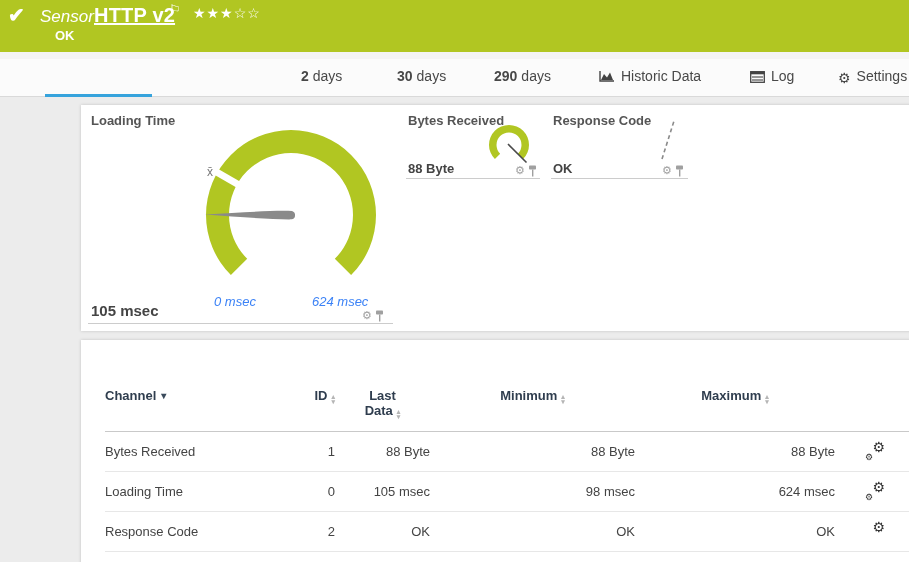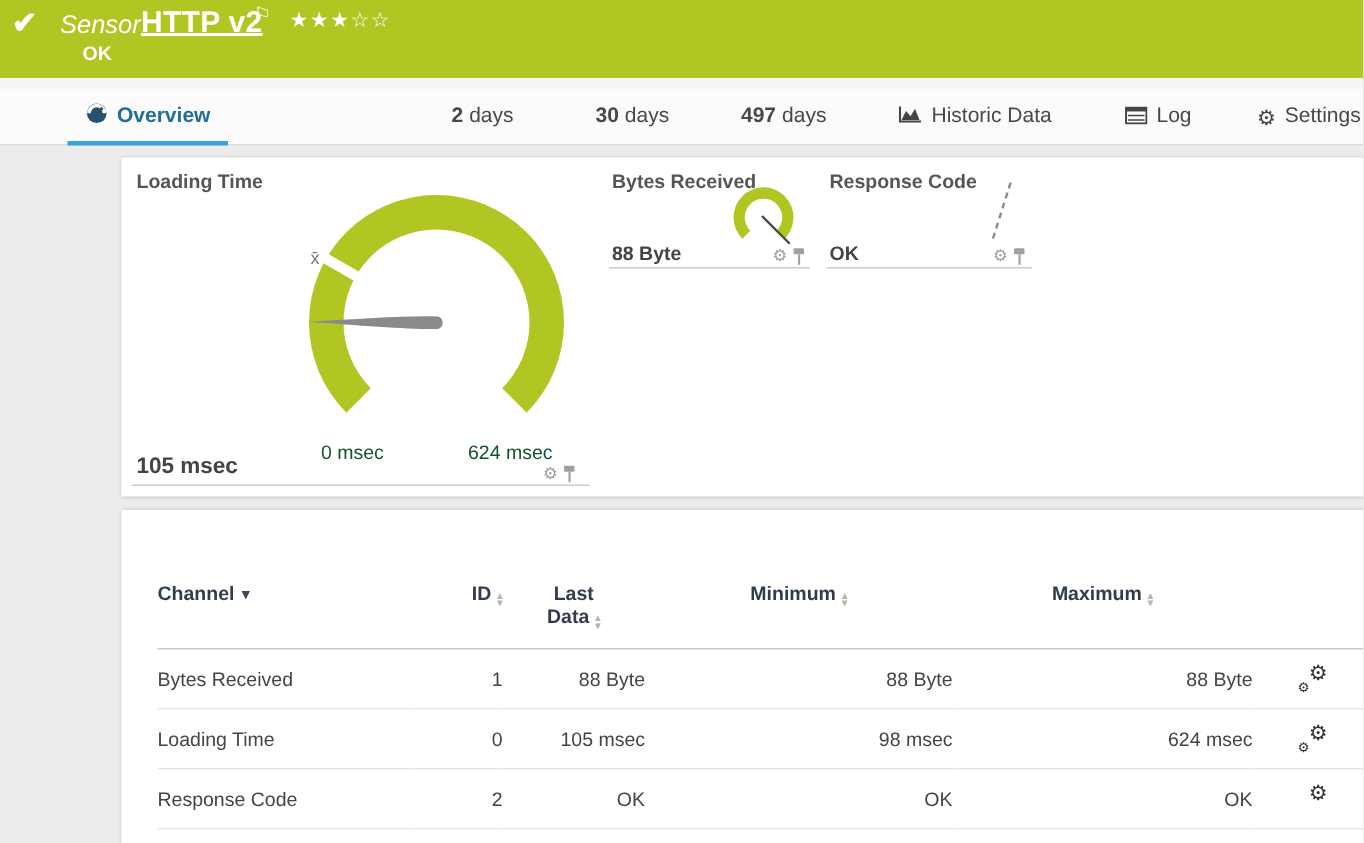--- a/index.html
+++ b/index.html
@@ -25,21 +25,21 @@
   .tab .num { font-weight:bold; margin-right:4px; }
   .tab-active { color:#1f6e9c; font-weight:bold; }
   .active-underline { position:absolute; left:45px; top:35px; width:107px; height:3px; background:#36a3dc; }
   
   .panel { position:absolute; background:#fff; box-shadow:0 0 3px rgba(0,0,0,0.18);margin-left:48px; }
   #panel-gauges { left:33px; top:105px; width:876px; height:226px; }
   #panel-table  { left:33px; top:340px; width:876px; height:230px; }
   .tile-title { position:absolute; font-size:13px; font-weight:bold; color:#555; }
   .tile-value { position:absolute; font-size:15px; font-weight:bold; color:#444; }
   .tile-value.small { font-size:13px; }
-  .gauge-label { position:absolute; font-size:13px; color:#14532d; }
+  .gauge-label { position:absolute; font-size:13px; color:#3b82f6;font-style:italic; }
   .tile-sep { position:absolute; height:1px; background:#ccc; }
   .tile-icons { position:absolute; color:#a0a0a0; font-size:11px; display:flex; gap:3px; align-items:center; }
   .xbar-marker { position:absolute; font-size:12px; color:#777; }
   
   table.channels { position:absolute; left:24px; top:42px; width:810px; border-collapse:collapse; font-size:13px; color:#444; }
   table.channels th { font-size:13px; font-weight:bold; color:#2f3d4e; padding:6px 0 12px 0; vertical-align:top; border-bottom:1px solid #c9c9c9; }
   table.channels td { padding:9px 0; border-bottom:1px solid #e7e7e7; height:33px; }
   th.h-channel { text-align:left; }
   th.h-center { text-align:center; }
   th.h-right { text-align:right; }
@@ -62,40 +62,31 @@
     <span class="sensor-word">Sensor</span>
     <span class="sensor-title">HTTP v2</span>
     <span class="flag">⚐</span>
     <span class="stars">★★★☆☆</span>
     <span class="status">OK</span>
   </div>
 
   <div class="tabstrip"></div>
 
   <div class="tabbar">
-    <span class="tab tab-active" style="left:57px">
-      <span class="ticon">
-        <svg width="15" height="15" viewBox="0 0 16 16">
-            <circle cx="8" cy="8" r="7" fill="#27506e"></circle>
-            <path d="M2.5,8 A5.5,5.5 0 0 1 13.5,8" fill="none" stroke="#fff" stroke-width="2.6"></path>
-            <line x1="8" y1="8" x2="12.2" y2="4.2" stroke="#27506e" stroke-width="2"></line>
-          </svg>
-      </span><span>Overview</span>
-    </span>
     <span class="active-underline"></span>
 
 
     <span class="tab" style="left:301px">
       <span class="num">2</span><span>days</span>
     </span>
     <span class="tab" style="left:397px">
       <span class="num">30</span><span>days</span>
     </span>
     <span class="tab" style="left:494px">
-      <span class="num">497</span><span>days</span>
+      <span class="num">290</span><span>days</span>
     </span>
 
     <span class="tab" style="left:599px">
       <span class="ticon">
         <svg width="16" height="13" viewBox="0 0 16 13">
             <path d="M1,1 L1,11 L15,11" fill="none" stroke="#444" stroke-width="1.4"></path>
             <path d="M2,10 L5,4 L8,7.5 L11,2.5 L14,10 Z" fill="#444"></path>
           </svg>
       </span><span>Historic Data</span>
     </span>

